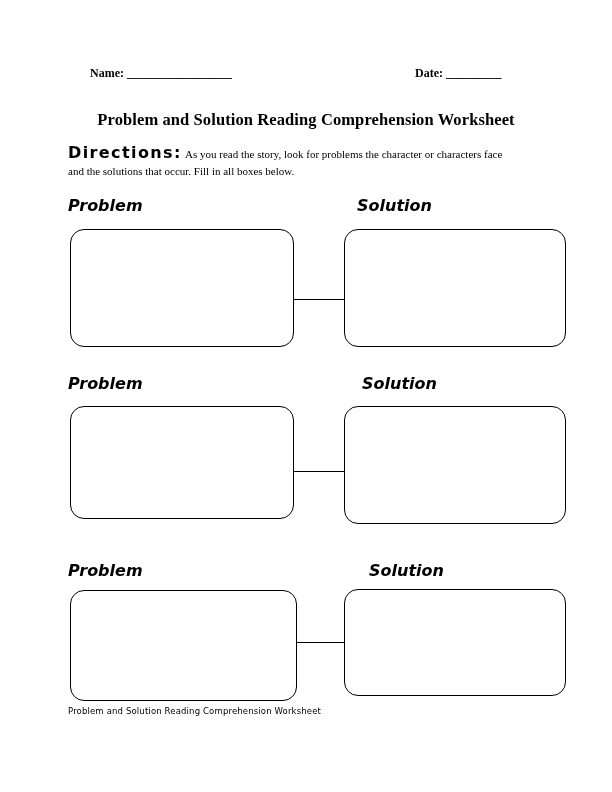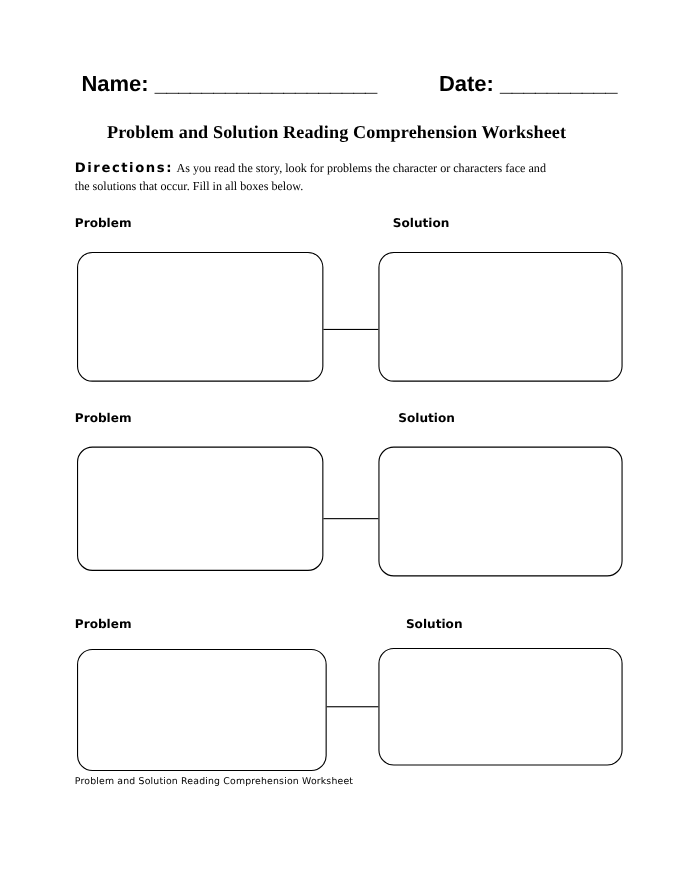--- a/index.html
+++ b/index.html
@@ -18,27 +18,27 @@
   .page {
     position: absolute;
     left: 0; top: 0;
     width: 612px;
     height: 792px;
   }
 
   
   .name-date-row {
     position: absolute;
-    left: 52px;
+    left: 68px;
     top: 66px;
     width: 500px;
     height: 22px;
-    font-family: Liberation Sans, sans-serif;
+    font-family: Liberation Serif, serif;
     font-weight: bold;
-    font-size: 20px;
+    font-size: 12px;
   }
   .name-block {
     position: absolute;
     left: 22px;
     top: 0;
     white-space: nowrap;
   }
   .date-block {
     position: absolute;
     left: 335px;
@@ -69,34 +69,35 @@
     position: absolute;
     left: 68px;
     top: 144px;
     width: 440px;
     font-size: 11.5px;
     line-height: 17px;
   }
   .directions-label {
     font-family: "DejaVu Sans", sans-serif;
     font-weight: bold;
-    font-size: 12px;
+    font-size: 16px;
     letter-spacing: 1.4px;
   }
   .directions-text {
     font-family: Liberation Serif, serif;
     font-size: 11px;
   }
 
   
   .col-label {
     position: absolute;
     font-family: "DejaVu Sans", sans-serif;
     font-weight: bold;
-    font-size: 11px;
+    font-size: 16px;
+    font-style: italic;
   }
 
   
   .box {
     position: absolute;
     border: 1.4px solid #000000;
     border-radius: 14px;
     background: #ffffff;
     box-sizing: border-box;
   }

